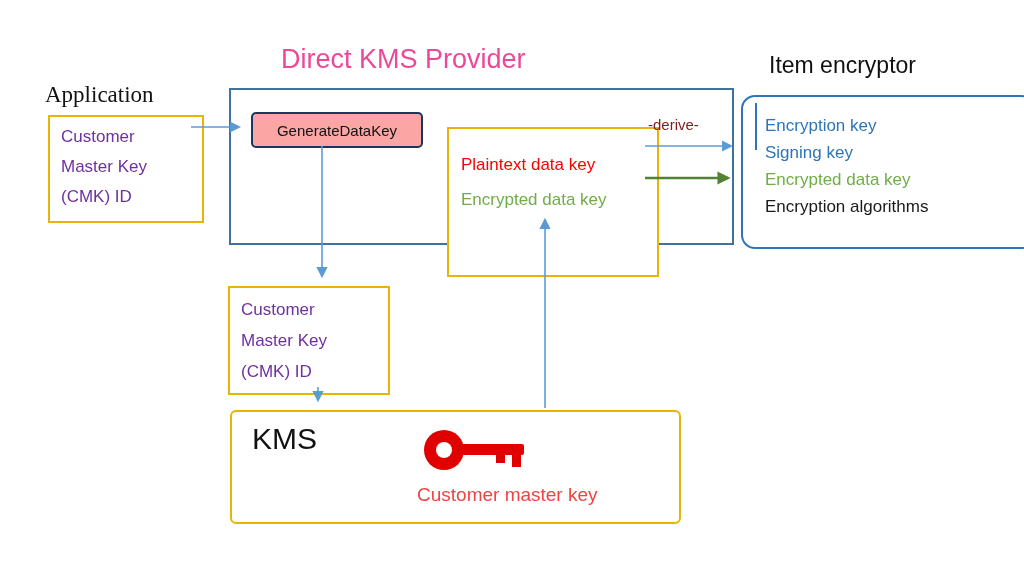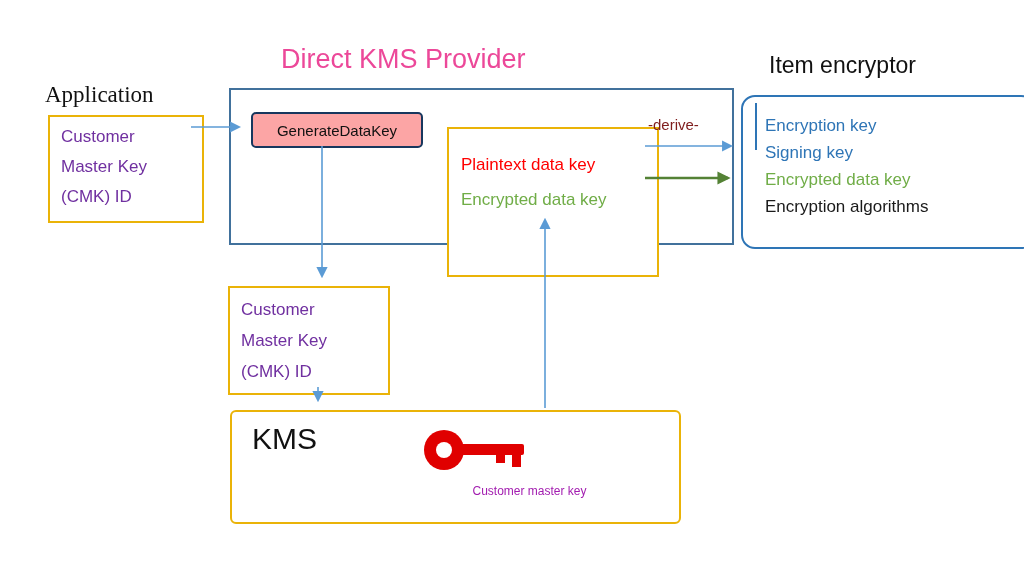--- a/index.html
+++ b/index.html
@@ -64,21 +64,21 @@
     position:absolute; left:12px; top:6px; width:6px; height:47px;
     border-left:2px solid #2E75B6;
   }
 
   
   #kms-box { left:230px; top:410px; width:447px; height:110px;border-radius:6px; }
   #kms-title { position:absolute; left:20px; top:10px; font-size:30px; color:#111; }
   #kms-key-icon { position:absolute; left:188px; top:12px; }
   #kms-key-caption {
     position:absolute; left:185px; top:72px; width:225px;
-    text-align:center; font-size:12px; color:#a21caf;
+    font-size:19px; color:#ef4444;
   }
 
   
   #derive-label { left:648px; top:116px; font-size:15px; color:#7f1d1d; }
 
   
   #arrow-layer { position:absolute; left:0; top:0; pointer-events:none; }
 </style>
 </head>
 <body>

